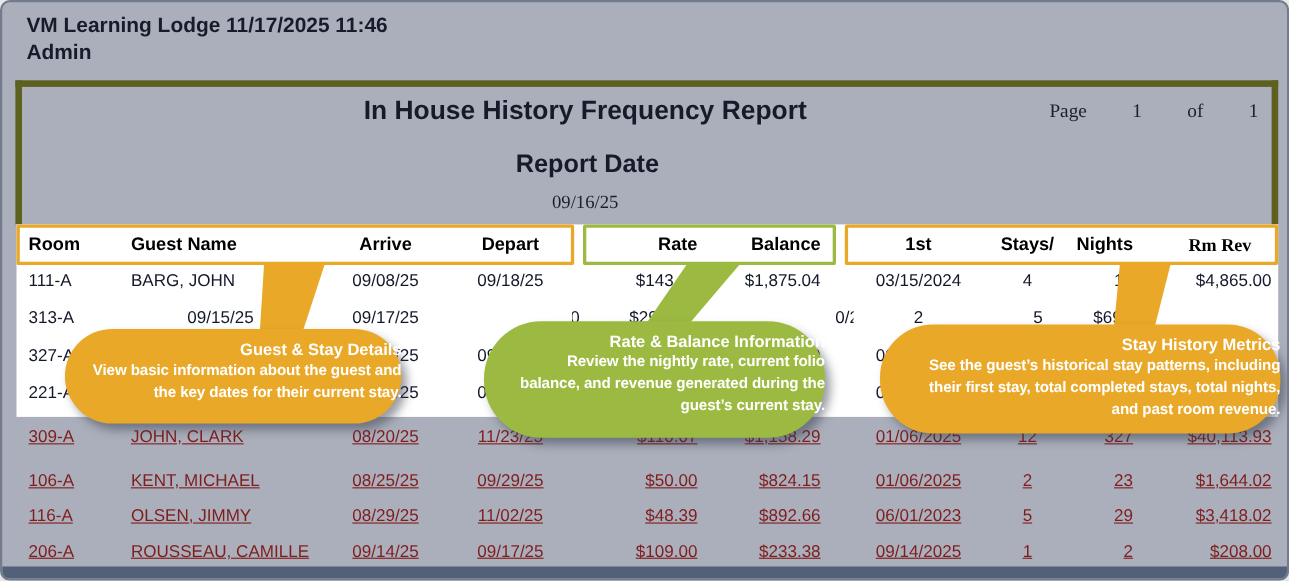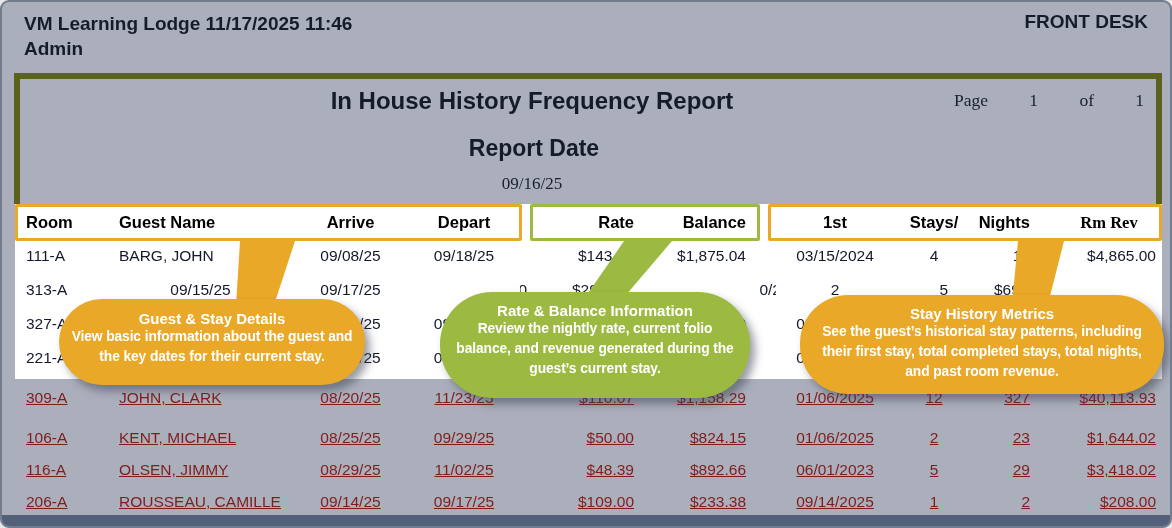--- a/index.html
+++ b/index.html
@@ -39,40 +39,39 @@
   .c-room,.c-guest{justify-content:flex-start;padding-left:11px;}
   .c-arrive,.c-depart,.c-first,.c-stays{justify-content:center;}
   .c-rate{justify-content:flex-end;padding-right:8px;}
   .c-balance{justify-content:flex-end;padding-right:14px;}
   .c-nights{justify-content:flex-end;padding-right:26px;}
   .c-rmrev{justify-content:flex-end;padding-right:6px;}
   .hrow .c-rmrev{justify-content:center;padding-right:0;font-family:Liberation Serif, serif;}
   .trow.dim .cell{color:#7f1d1d;text-decoration:underline;}
   
   .tails{position:absolute;left:0;top:0;width:1172px;height:528px;z-index:5;pointer-events:none;}
-  .bubble{position:absolute;z-index:6;color:#fff;text-align:center;
+  .bubble{position:absolute;z-index:6;color:#fff;text-align:right;
     box-shadow:5px 6px 9px rgba(54,60,76,.5);}
   .bubble .t{font-size:15px;font-weight:700;}
   .bubble .b{font-size:13.8px;font-weight:700;line-height:20px;white-space:pre-line;letter-spacing:-0.1px;}
   .bub1{left:57px;top:297px;width:306px;height:86px;border-radius:43px;padding-top:11px;box-sizing:border-box;}
   .bub2{left:438px;top:290px;width:310px;height:106px;border-radius:52px;padding-top:10px;box-sizing:border-box;}
   .bub3{left:798px;top:293px;width:364px;height:99px;border-radius:48px;padding-top:10px;box-sizing:border-box;}
   
   .bottombar{position:absolute;left:0;bottom:0;width:100%;height:11px;z-index:7;}
 </style>
 </head>
 <body>
 
 <div class="screen">
 
   <div class="brand">
     <div>VM Learning Lodge 11/17/2025 11:46</div>
     <div>Admin</div>
   </div>
-  <div class="dept">FRONT DESK</div>
 
   <div class="frame"></div>
 
   <div class="rtitle">In House History Frequency Report</div>
   <div class="pageinfo">
     <span>Page</span>
     <span>1</span>
     <span>of</span>
     <span>1</span>
   </div>

